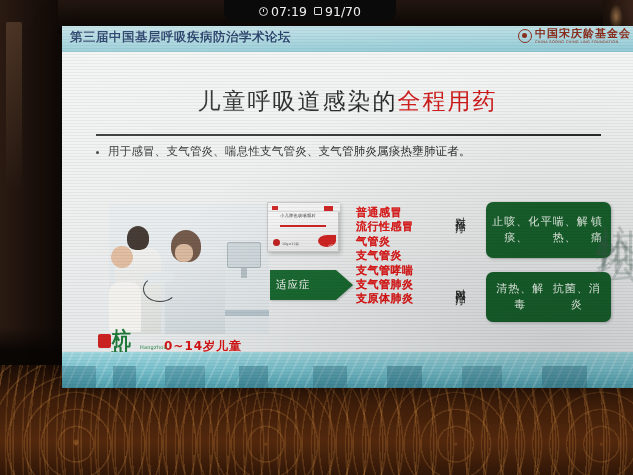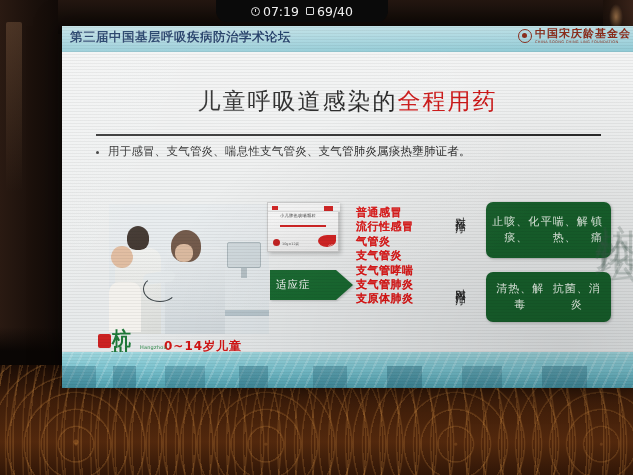--- a/index.html
+++ b/index.html
@@ -125,21 +125,21 @@
         rgba(30,90,110,.28) 18% 25%, rgba(0,0,0,0) 25% 31%,
         rgba(30,90,110,.34) 31% 36%, rgba(0,0,0,0) 36% 44%,
         rgba(30,90,110,.30) 44% 50%, rgba(0,0,0,0) 50% 57%,
         rgba(30,90,110,.36) 57% 63%, rgba(0,0,0,0) 63% 70%,
         rgba(30,90,110,.28) 70% 77%, rgba(0,0,0,0) 77% 84%,
         rgba(30,90,110,.33) 84% 92%, rgba(0,0,0,0) 92% 100%);
   }
 
   
   #hud {
-    position: absolute; left: 216px; top: 0px;
+    position: absolute; left: 224px; top: 0px;
     width: 172px; height: 22px;
     background: #0a0a0a;
     border-bottom-left-radius: 11px;
     border-bottom-right-radius: 11px;
     display: flex; align-items: center; justify-content: center; gap: 7px;
     color: #f0f0f0; font-size: 12.5px;
     z-index: 30;
   }
   .hud-group { display: flex; align-items: center; gap: 3px; }
   .clock-icon {
@@ -493,17 +493,17 @@
     <div class="scanlines"></div>
   </div>
 
   <div id="hud">
     <div class="hud-group">
       <span class="clock-icon"></span>
       <span>07:19</span>
     </div>
     <div class="hud-group">
       <span class="slide-icon"></span>
-      <span>69/40</span>
+      <span>91/70</span>
     </div>
   </div>
 
 </div>
 
 </body></html>

